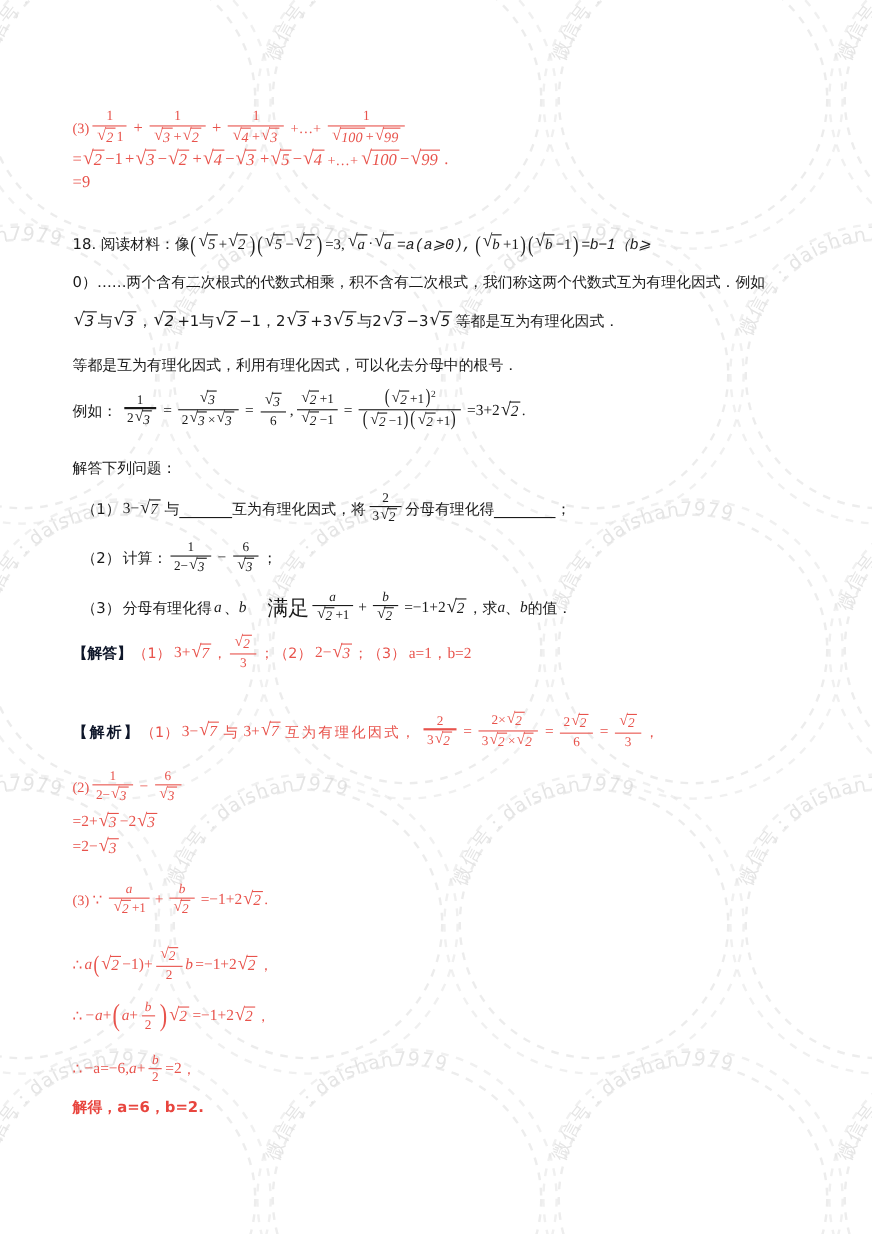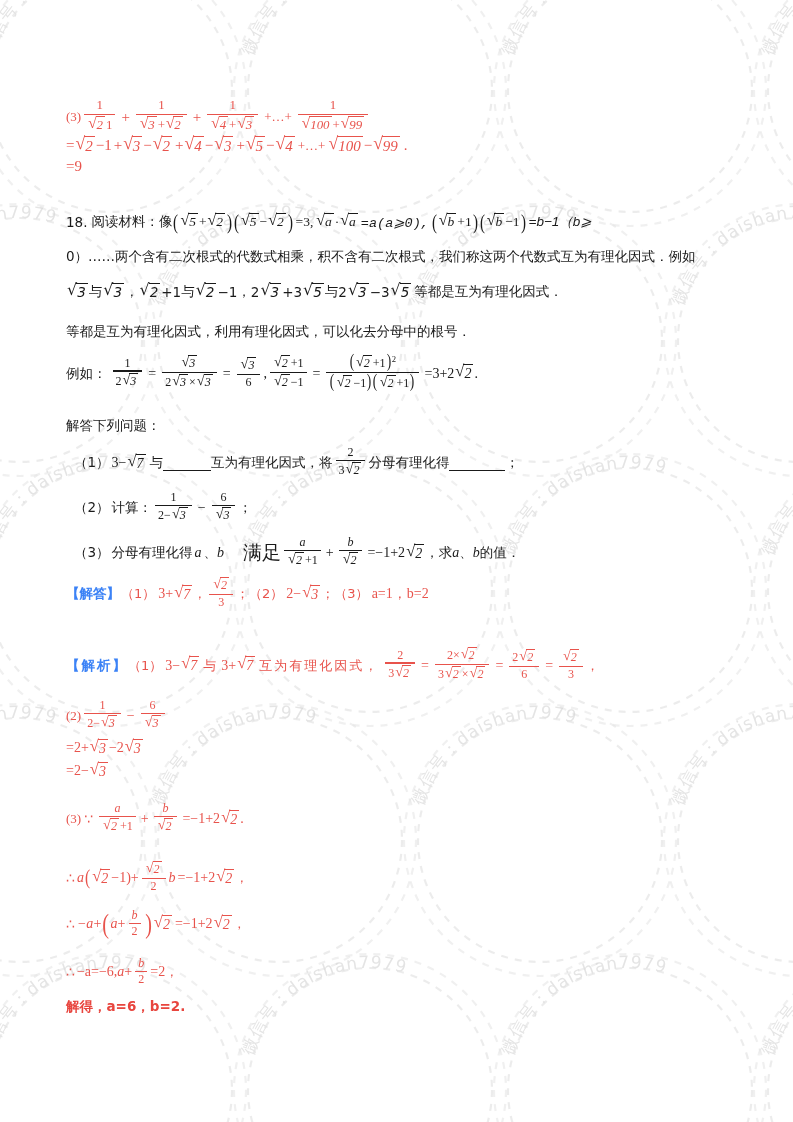--- a/index.html
+++ b/index.html
@@ -16,21 +16,21 @@
   .wm{position:absolute;width:300px;height:300px;opacity:.55;}
   .wm svg{width:100%;height:100%;display:block;}
   .wm text{font-family:"DejaVu Sans","Liberation Sans",sans-serif;font-size:17px;fill:#cfcfcf;letter-spacing:1px;}
   .wm .ring{fill:none;stroke:#dedede;stroke-width:2.2;stroke-dasharray:7 7;}
   .wm .ring2{fill:none;stroke:#e4e4e4;stroke-width:2.2;stroke-dasharray:7 7;}
 
   
   .content{position:relative;z-index:2;padding:0;}
   .blk{position:absolute;}
   .red{color:#e8534c;}
-  .crim{color:#3b82f6;font-weight:bold;}
+  .crim{color:#0f172a;font-weight:bold;}
   .blk-txt{color:#1a1a1a;}
 
   .cn{font-family:"DejaVu Sans","Liberation Sans",sans-serif;}
   .line{white-space:nowrap;display:flex;align-items:center;}
   .mi{font-style:italic;}
 
   
   .frac{display:inline-flex;flex-direction:column;align-items:center;vertical-align:middle;
         margin:0 3px;line-height:1.05;position:relative;top:-1px;}
   .frac .num{padding:0 3px;font-size:.86em;}

